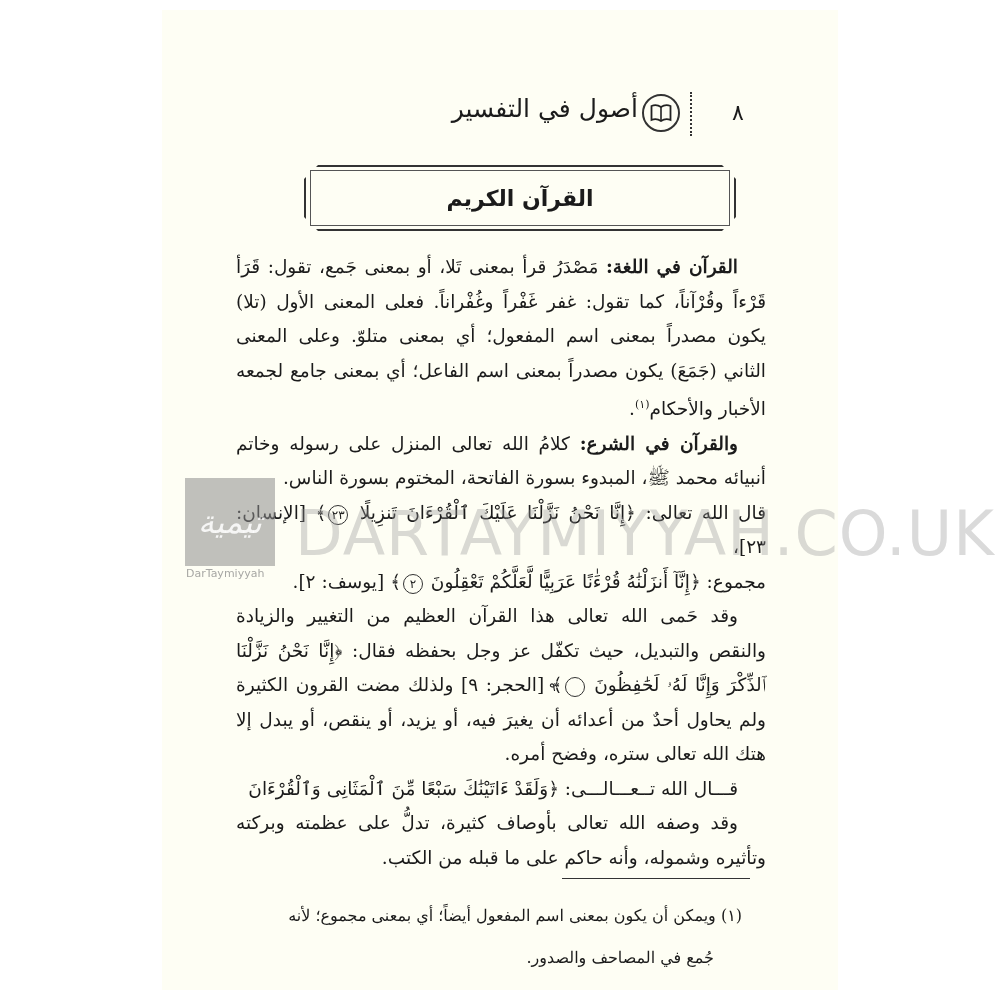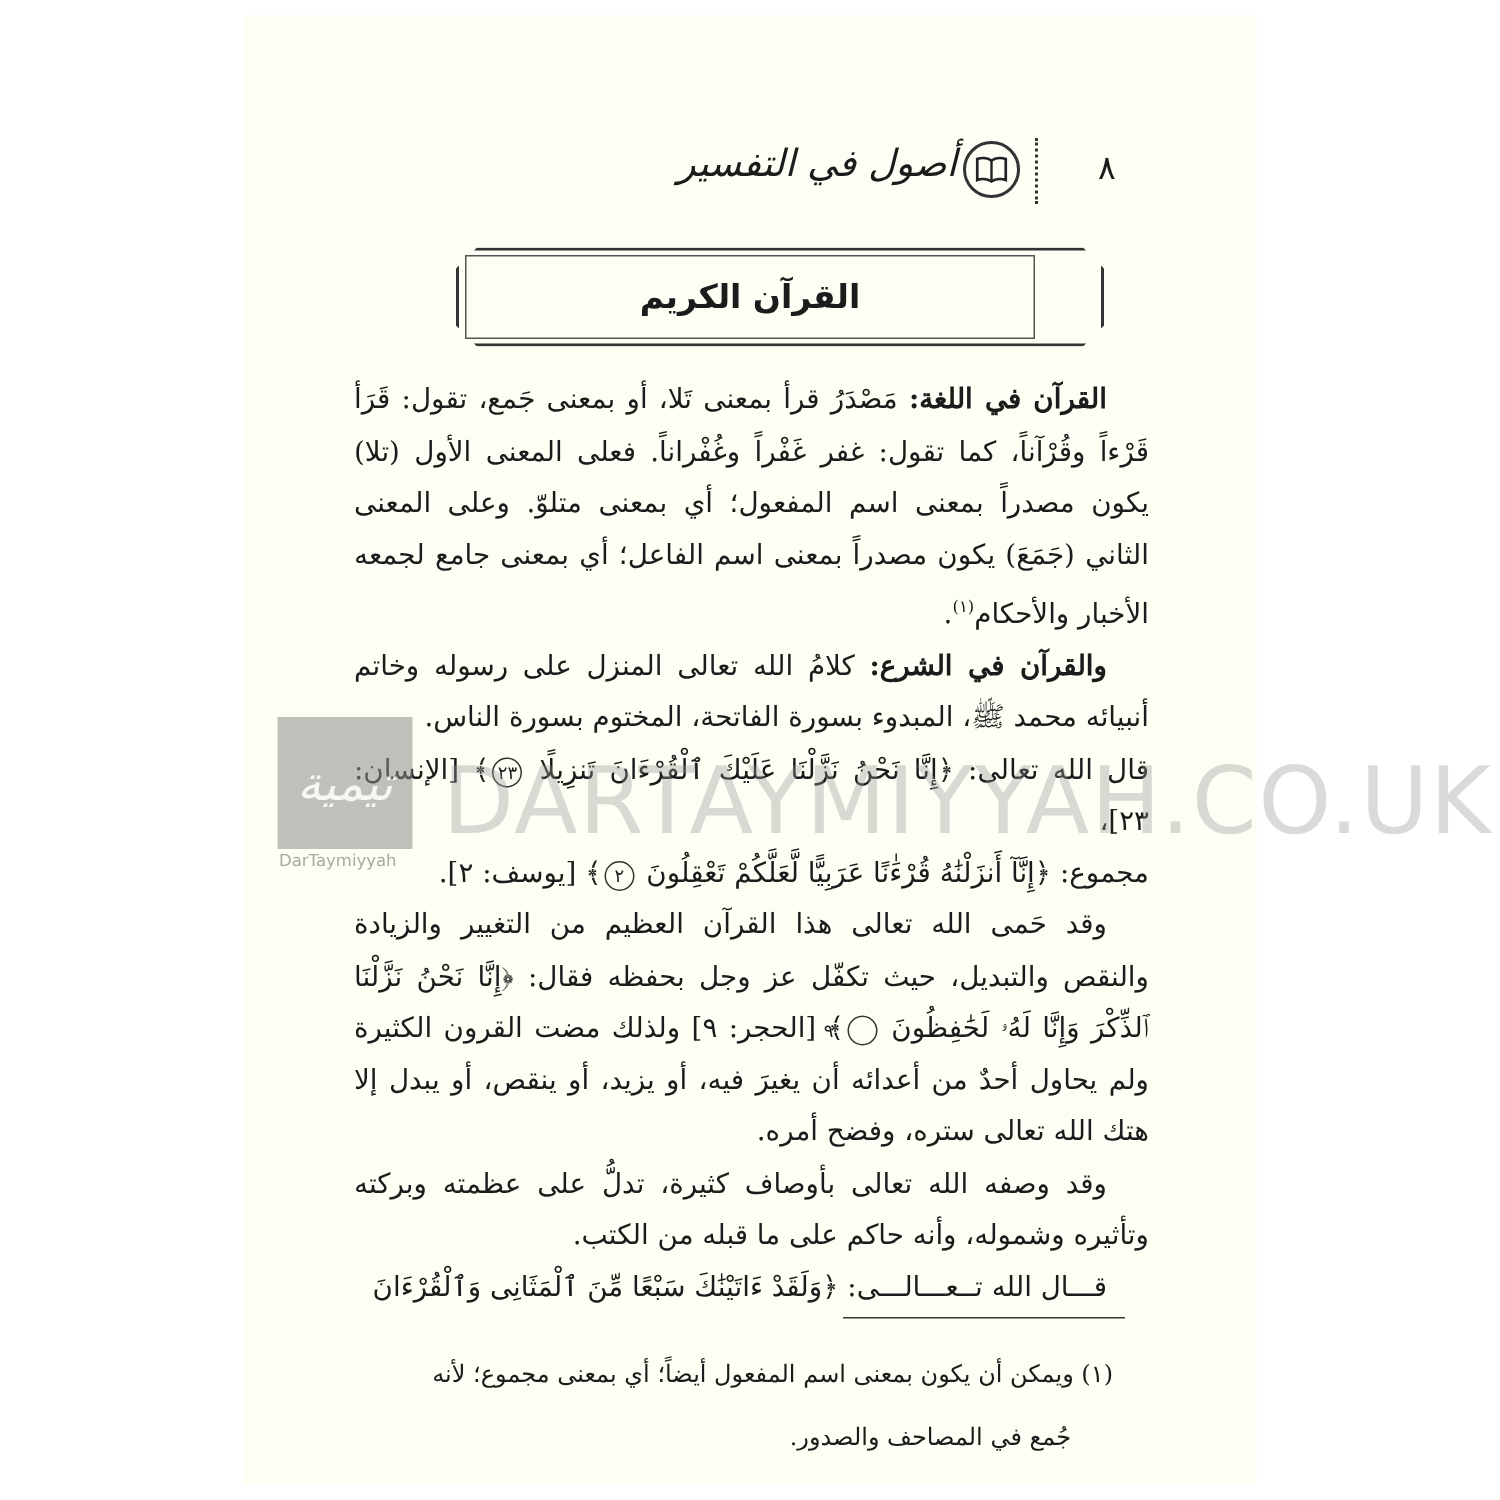--- a/index.html
+++ b/index.html
@@ -3,24 +3,24 @@
 <meta charset="utf-8">
 <style>
   html, body { margin:0; padding:0; }
   body { width:1000px; height:1000px; background:#ffffff; position:relative; overflow:hidden;
          font-family:"DejaVu Serif", serif; color:#1b1b1b; }
   .page { position:absolute; left:162px; top:10px; width:676px; height:980px; background:#fefef4; }
   .header { position:absolute; top:78px; left:0; width:676px; height:52px; }
   .page-num { position:absolute; left:570px; top:12px; font-size:22px; font-family:"DejaVu Sans", sans-serif; direction:rtl; }
   .header-divider { position:absolute; left:528px; top:4px; height:44px; border-left:2px dotted #333; }
   .book-icon { position:absolute; left:480px; top:6px; width:38px; height:38px; border:2px solid #333; border-radius:50%; box-sizing:border-box; display:flex; align-items:center; justify-content:center; }
-  .book-title { position:absolute; left:340px; top:6px; width:136px; font-size:25px; direction:rtl; text-align:center; font-style:italic; white-space:nowrap; }
+  .book-title { position:absolute; left:340px; top:6px; width:136px; font-size:25px; direction:rtl; text-align:center; white-space:nowrap; }
   .title-frame { position:absolute; left:142px; top:155px; width:432px; height:66px; border:2px solid #333; box-sizing:border-box;
                  clip-path: polygon(14px 0, calc(100% - 14px) 0, 100% 14px, 100% calc(100% - 14px), calc(100% - 14px) 100%, 14px 100%, 0 calc(100% - 14px), 0 14px); }
-  .title-frame-inner { position:absolute; left:148px; top:160px; width:380px; height:56px; border:1px solid #555; box-sizing:border-box; display:flex; align-items:center; justify-content:center; }
+  .title-frame-inner { position:absolute; left:148px; top:160px; width:420px; height:56px; border:1px solid #555; box-sizing:border-box; display:flex; align-items:center; justify-content:center; }
   .chapter-title { font-family:"DejaVu Sans", sans-serif; font-weight:bold; font-size:22px; direction:rtl; }
   .body { position:absolute; left:74px; top:240px; width:530px; direction:rtl; text-align:justify; font-size:18.5px; line-height:34.5px; }
   .body p { margin:0; text-indent:28px; }
   .body .term { font-weight:bold; }
   .verse { font-family:"DejaVu Serif", serif; }
   .verse-num { display:inline-block; font-size:12px; border:1.5px solid #333; border-radius:50%; width:18px; height:18px; line-height:18px; text-align:center; margin:0 2px; }
   .sup { font-size:11px; vertical-align:super; }
   .fn-rule { position:absolute; left:400px; top:868px; width:188px; border-top:1.5px solid #333; }
   .footnote { position:absolute; left:74px; top:878px; width:520px; direction:rtl; text-align:right; font-size:16px; line-height:28px; }
   .footnote p { margin:14px; }
@@ -64,24 +64,24 @@
     </p>
     <p style="text-indent:0">
       <span>مجموع: </span><span class="verse">﴿إِنَّآ أَنزَلْنَٰهُ قُرْءَٰنًا عَرَبِيًّا لَّعَلَّكُمْ تَعْقِلُونَ</span>
       <span class="verse-num">٢</span><span>﴾</span><span> [يوسف: ٢].</span>
     </p>
     <p>
       <span>وقد حَمى الله تعالى هذا القرآن العظيم من التغيير والزيادة والنقص والتبديل، حيث تكفّل عز وجل بحفظه فقال: </span><span class="verse">﴿إِنَّا نَحْنُ نَزَّلْنَا ٱلذِّكْرَ وَإِنَّا لَهُۥ لَحَٰفِظُونَ</span>
       <span class="verse-num">٩</span><span>﴾</span><span> [الحجر: ٩]</span><span> ولذلك مضت القرون الكثيرة ولم يحاول أحدٌ من أعدائه أن يغيرَ فيه، أو يزيد، أو ينقص، أو يبدل إلا هتك الله تعالى ستره، وفضح أمره.</span>
     </p>
     <p>
-      <span>وقد وصفه الله تعالى بأوصاف كثيرة، تدلُّ على عظمته وبركته وتأثيره وشموله، وأنه حاكم على ما قبله من الكتب.</span>
+      <span>قـــال الله تــعـــالـــى: </span><span class="verse">﴿وَلَقَدْ ءَاتَيْنَٰكَ سَبْعًا مِّنَ ٱلْمَثَانِى وَٱلْقُرْءَانَ</span>
     </p>
     <p>
-      <span>قـــال الله تــعـــالـــى: </span><span class="verse">﴿وَلَقَدْ ءَاتَيْنَٰكَ سَبْعًا مِّنَ ٱلْمَثَانِى وَٱلْقُرْءَانَ</span>
+      <span>وقد وصفه الله تعالى بأوصاف كثيرة، تدلُّ على عظمته وبركته وتأثيره وشموله، وأنه حاكم على ما قبله من الكتب.</span>
     </p>
   </div>
 
   <div class="fn-rule"></div>
   <div class="footnote">
     <p>
       <span>(١)</span><span> ويمكن أن يكون بمعنى اسم المفعول أيضاً؛ أي بمعنى مجموع؛ لأنه</span>
     </p>
     <p class="fn-cont">جُمع في المصاحف والصدور.</p>
   </div>

